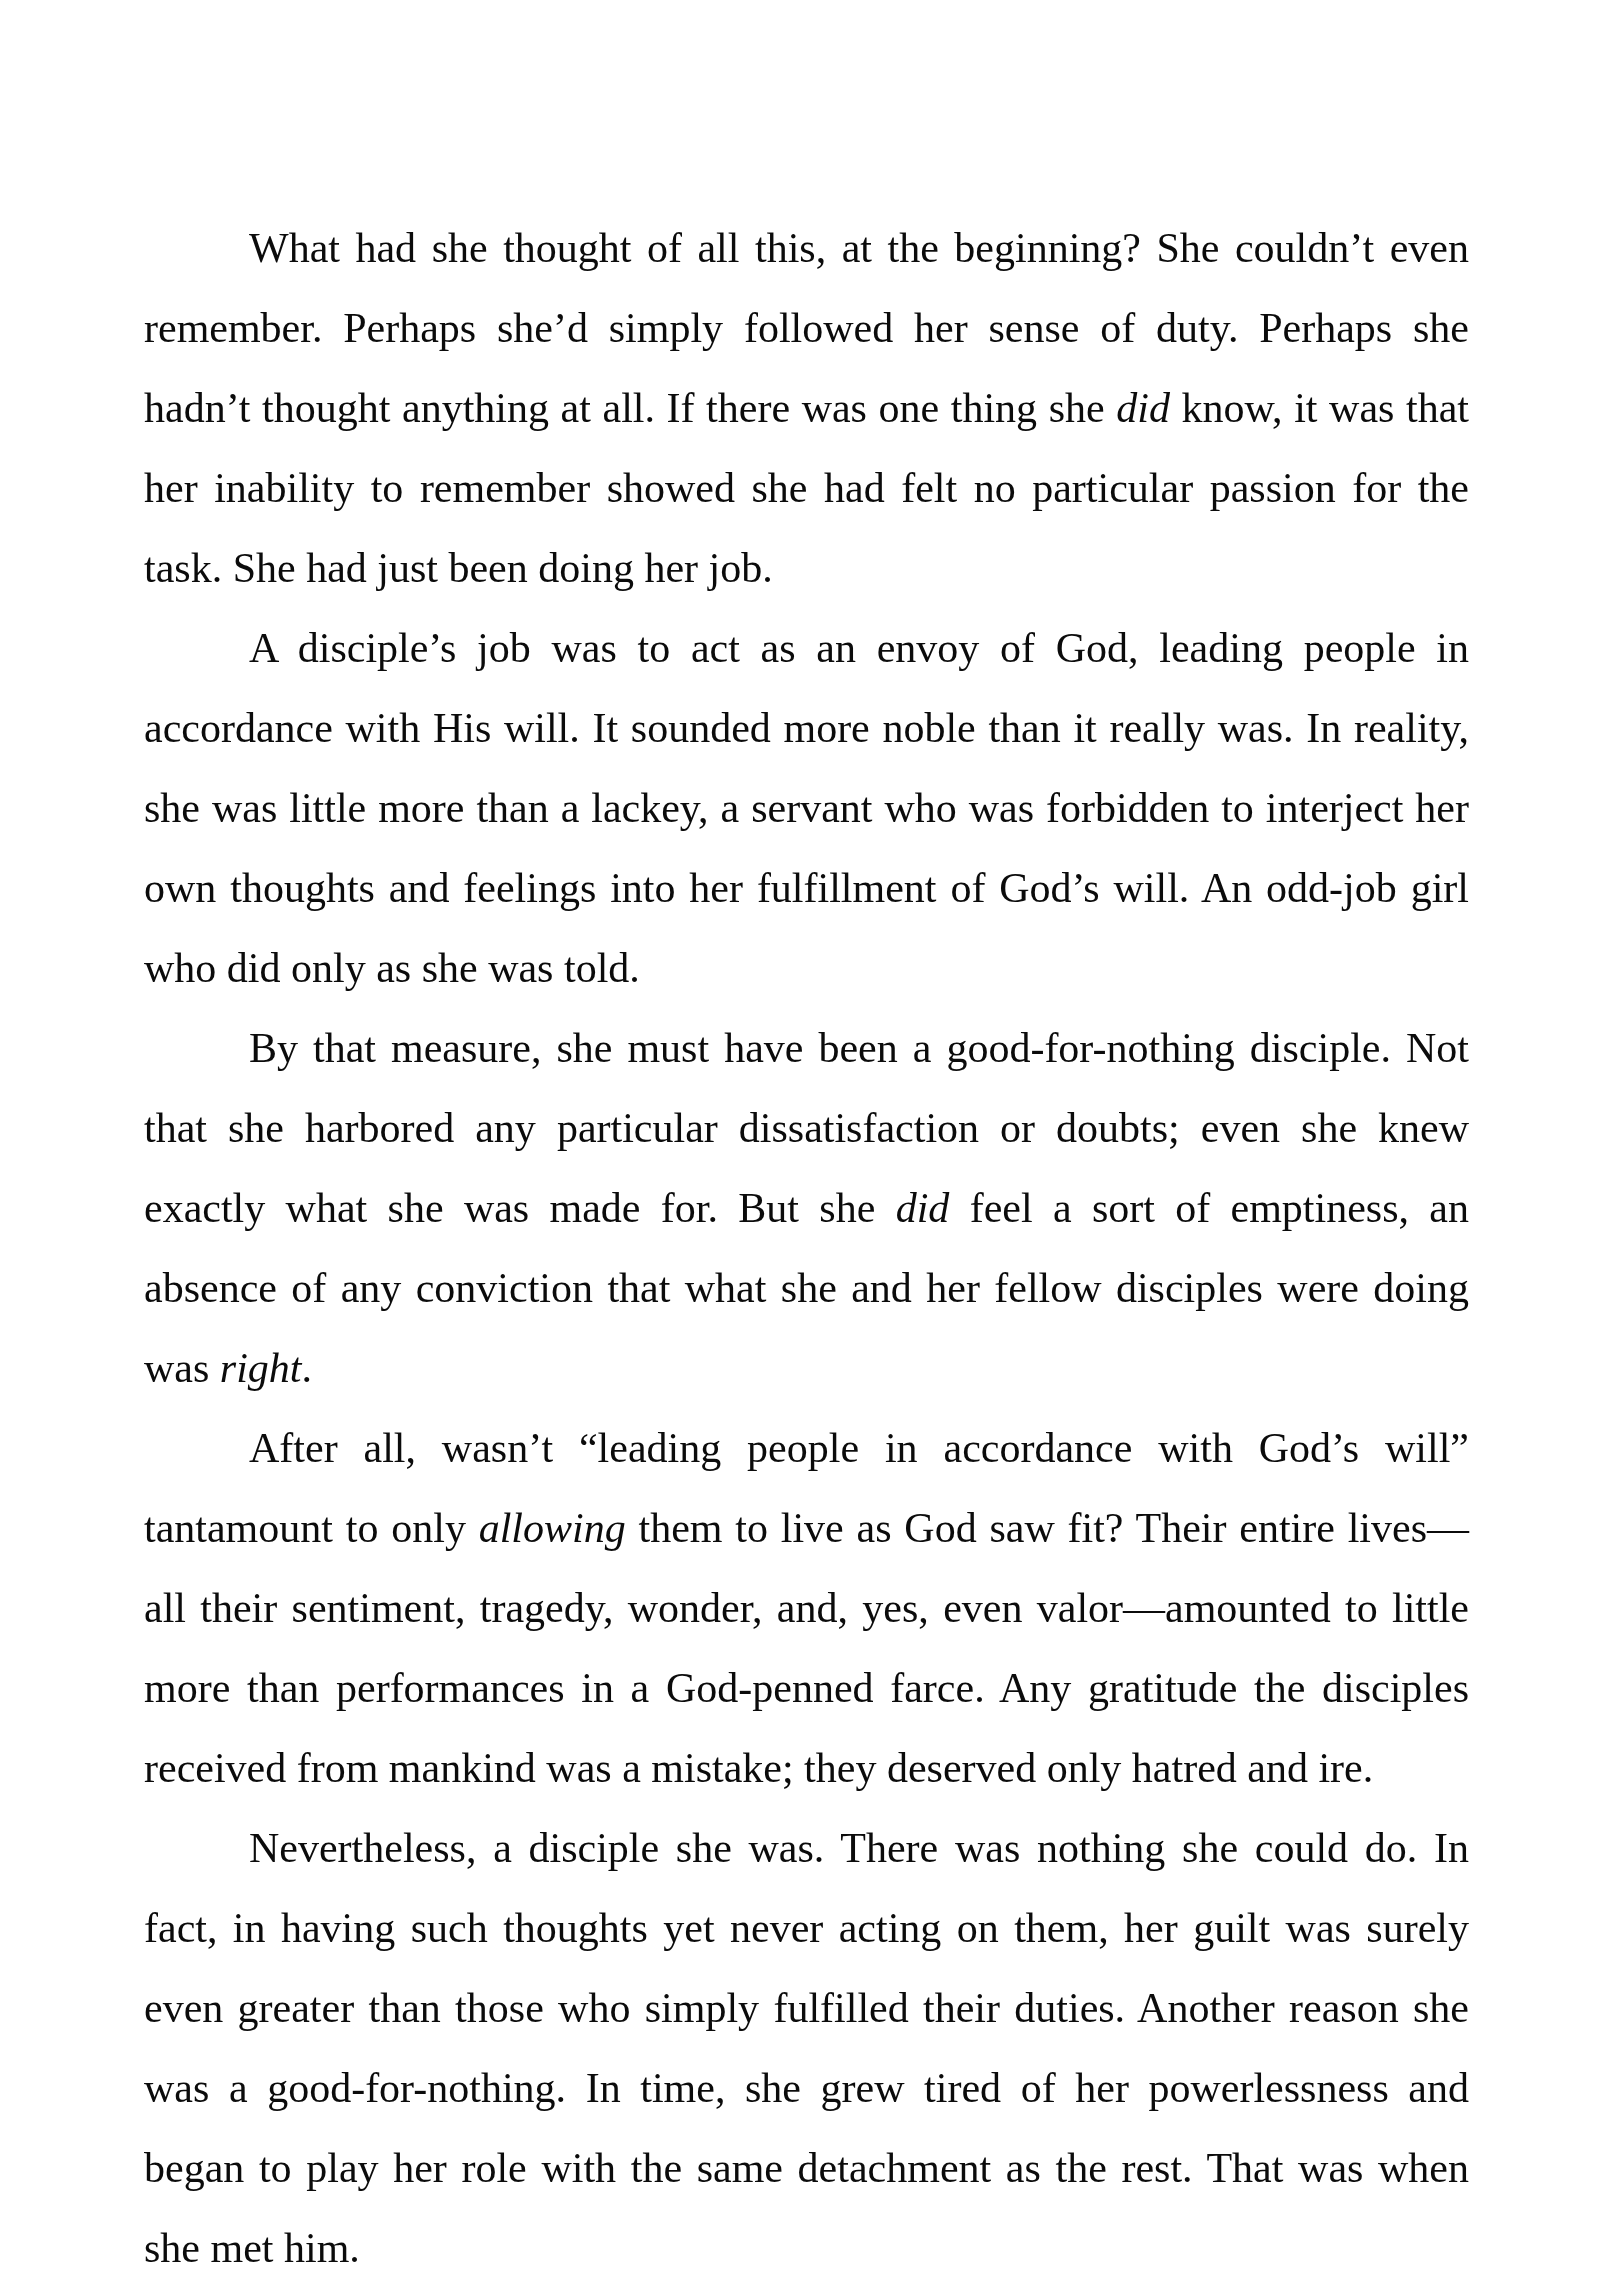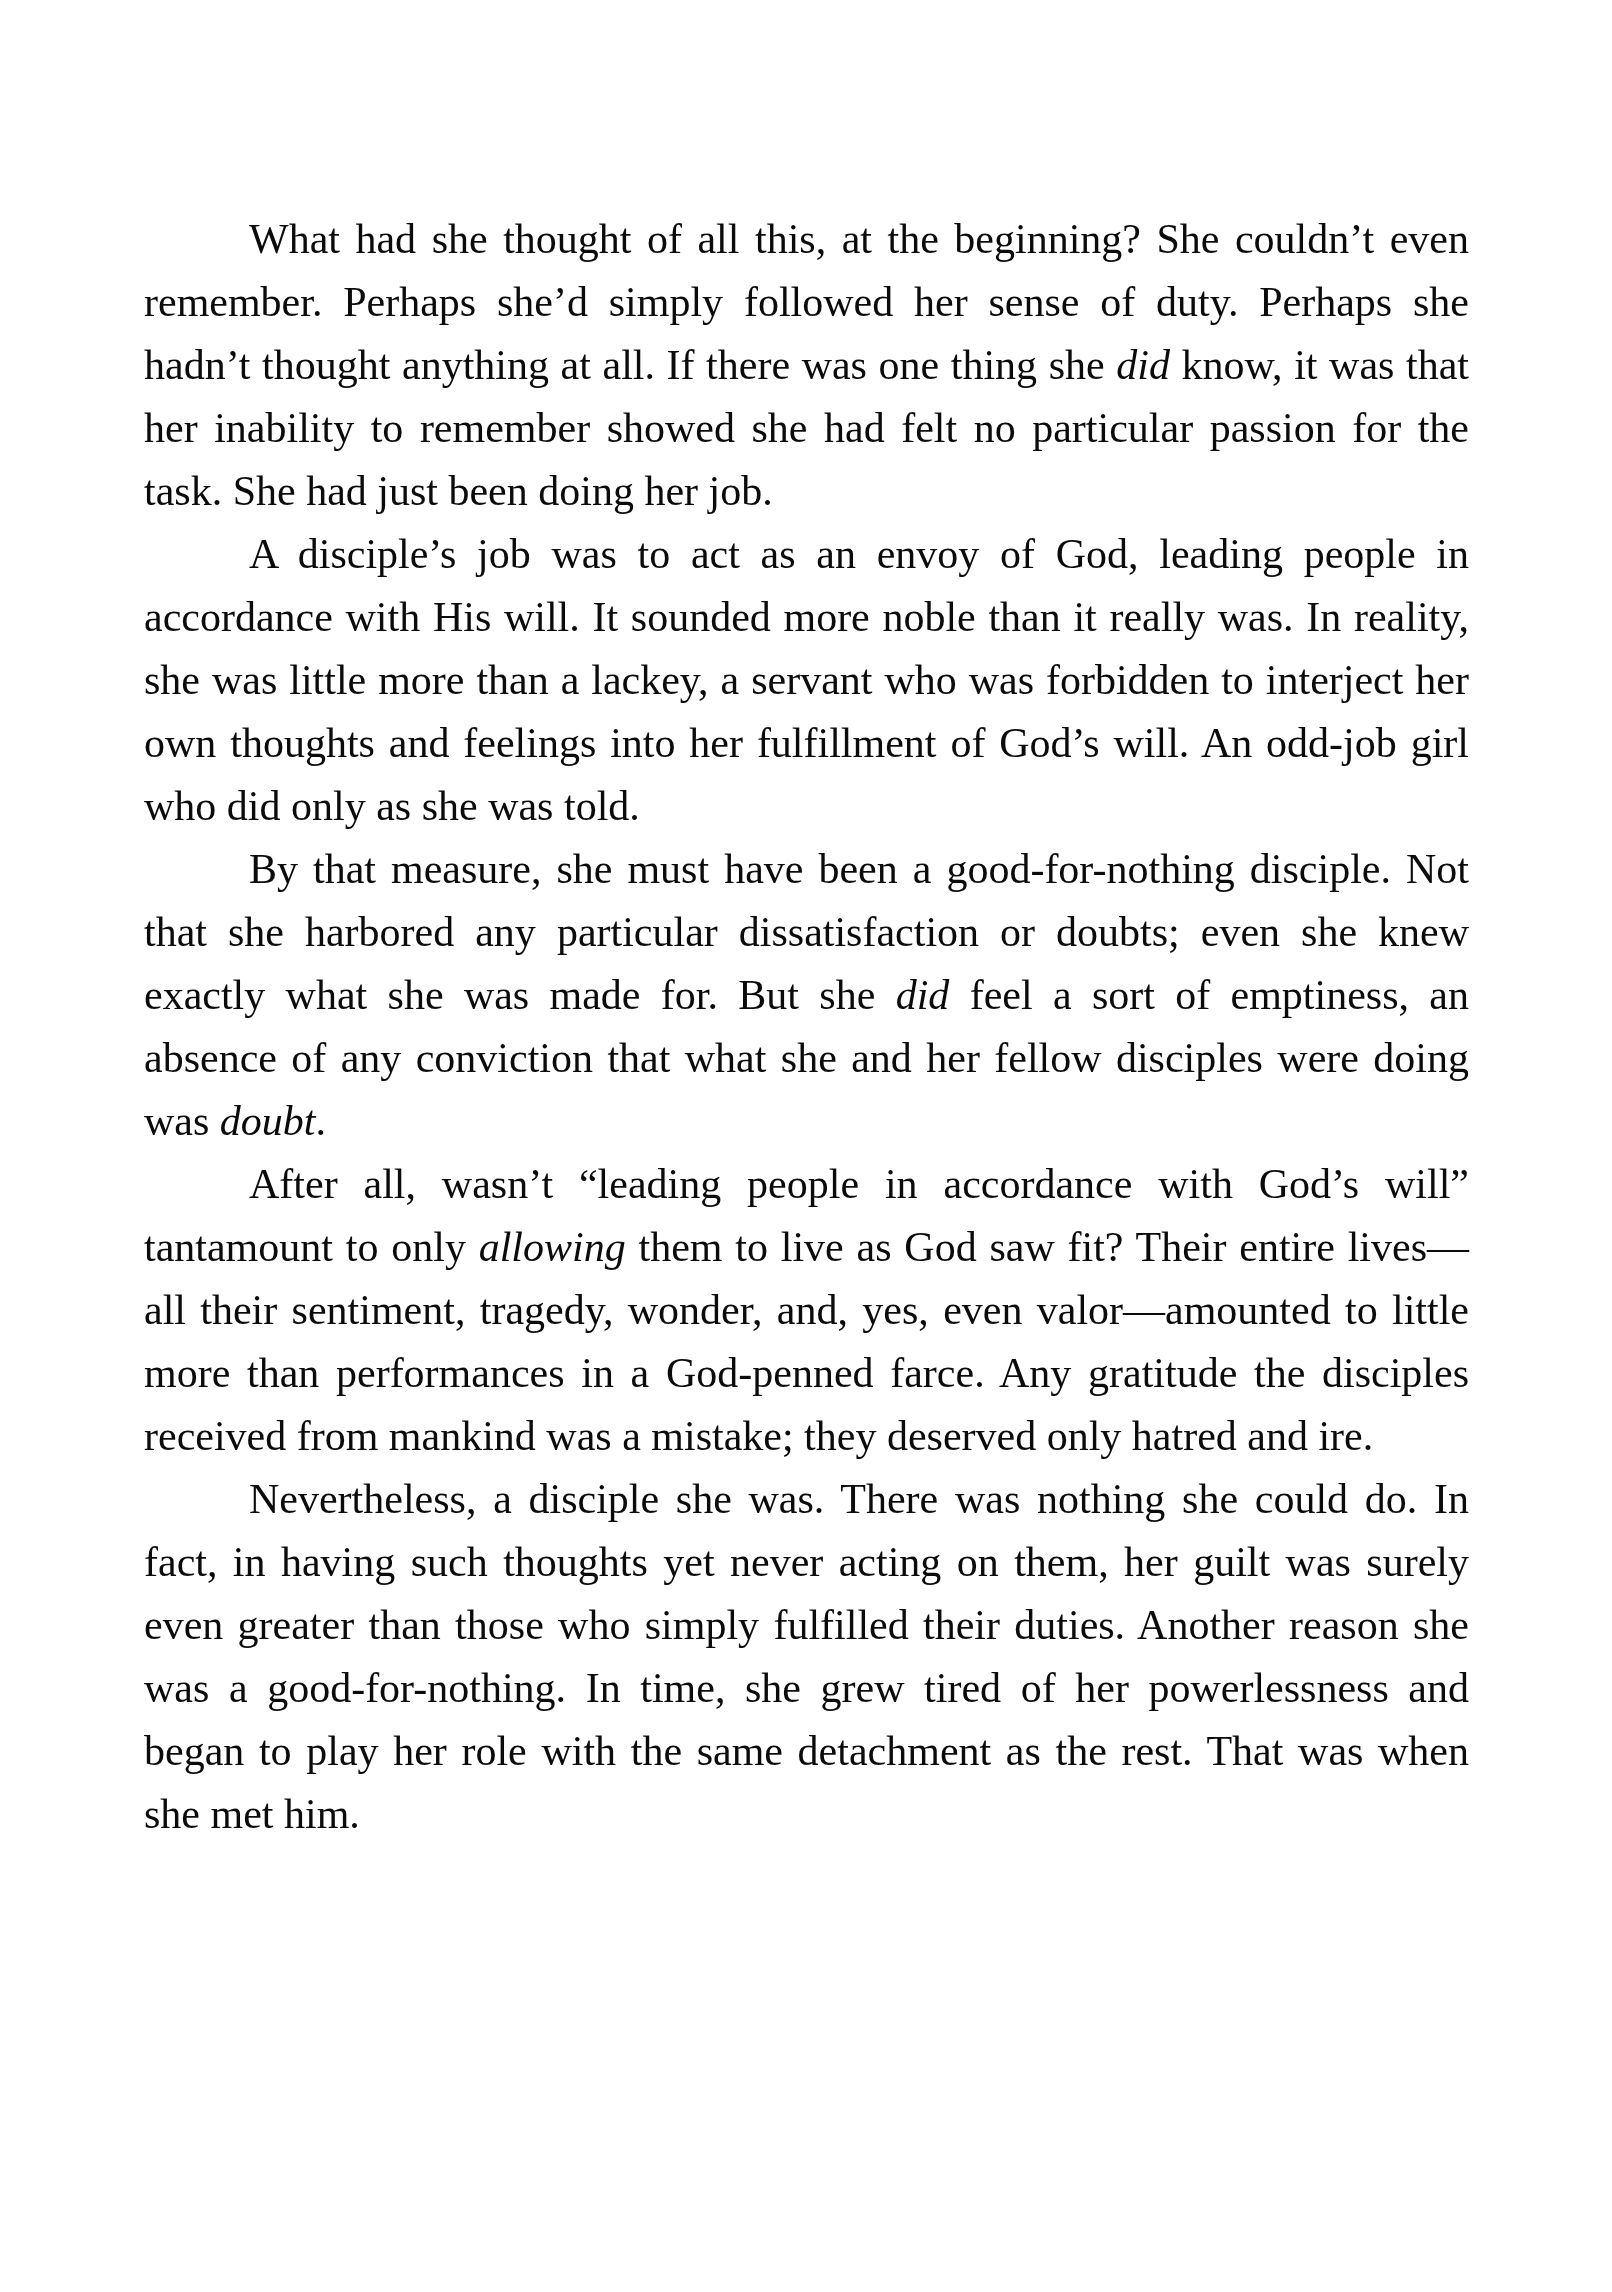--- a/index.html
+++ b/index.html
@@ -18,21 +18,21 @@
     background: #ffffff;
     overflow: hidden;
   }
   .text-block {
     position: absolute;
     left: 144px;
     top: 208px;
     width: 1325px;
     font-family: "Liberation Serif", serif;
     font-size: 42px;
-    line-height: 63px;
+    line-height: 80px;
     text-align: justify;
     text-justify: inter-word;
     color: #0b0b0b;
     -webkit-font-smoothing: antialiased;
   }
   .text-block p {
     margin: 0;
     padding: 0;
     text-indent: 105px;
   }
@@ -40,18 +40,18 @@
     font-style: italic;
   }
 </style>
 </head>
 <body style="background: rgb(255, 255, 255);">
 
 <main class="page">
   <section class="text-block" style="color: rgb(11, 11, 11);">
       <p><span>What had she thought of all this, at the beginning? She couldn’t even remember. Perhaps she’d simply followed her sense of duty. Perhaps she hadn’t thought anything at all. If there was one thing she </span><em>did</em><span> know, it was that her inability to remember showed she had felt no particular passion for the task. She had just been doing her job.</span></p>
       <p><span>A disciple’s job was to act as an envoy of God, leading people in accordance with His will. It sounded more noble than it really was. In reality, she was little more than a lackey, a servant who was forbidden to interject her own thoughts and feelings into her fulfillment of God’s will. An odd-job girl who did only as she was told.</span></p>
-      <p><span>By that measure, she must have been a good-for-nothing disciple. Not that she harbored any particular dissatisfaction or doubts; even she knew exactly what she was made for. But she </span><em>did</em><span> feel a sort of emptiness, an absence of any conviction that what she and her fellow disciples were doing was </span><em>doubt</em><span>.</span></p>
+      <p><span>By that measure, she must have been a good-for-nothing disciple. Not that she harbored any particular dissatisfaction or doubts; even she knew exactly what she was made for. But she </span><em>did</em><span> feel a sort of emptiness, an absence of any conviction that what she and her fellow disciples were doing was </span><em>right</em><span>.</span></p>
       <p><span>After all, wasn’t “leading people in accordance with God’s will” tantamount to only </span><em>allowing</em><span> them to live as God saw fit? Their entire lives—all their sentiment, tragedy, wonder, and, yes, even valor—amounted to little more than performances in a God-penned farce. Any gratitude the disciples received from mankind was a mistake; they deserved only hatred and ire.</span></p>
       <p><span>Nevertheless, a disciple she was. There was nothing she could do. In fact, in having such thoughts yet never acting on them, her guilt was surely even greater than those who simply fulfilled their duties. Another reason she was a good-for-nothing. In time, she grew tired of her powerlessness and began to play her role with the same detachment as the rest. That was when she met him.</span></p>
     </section>
 </main>
 
 
 </body></html>

